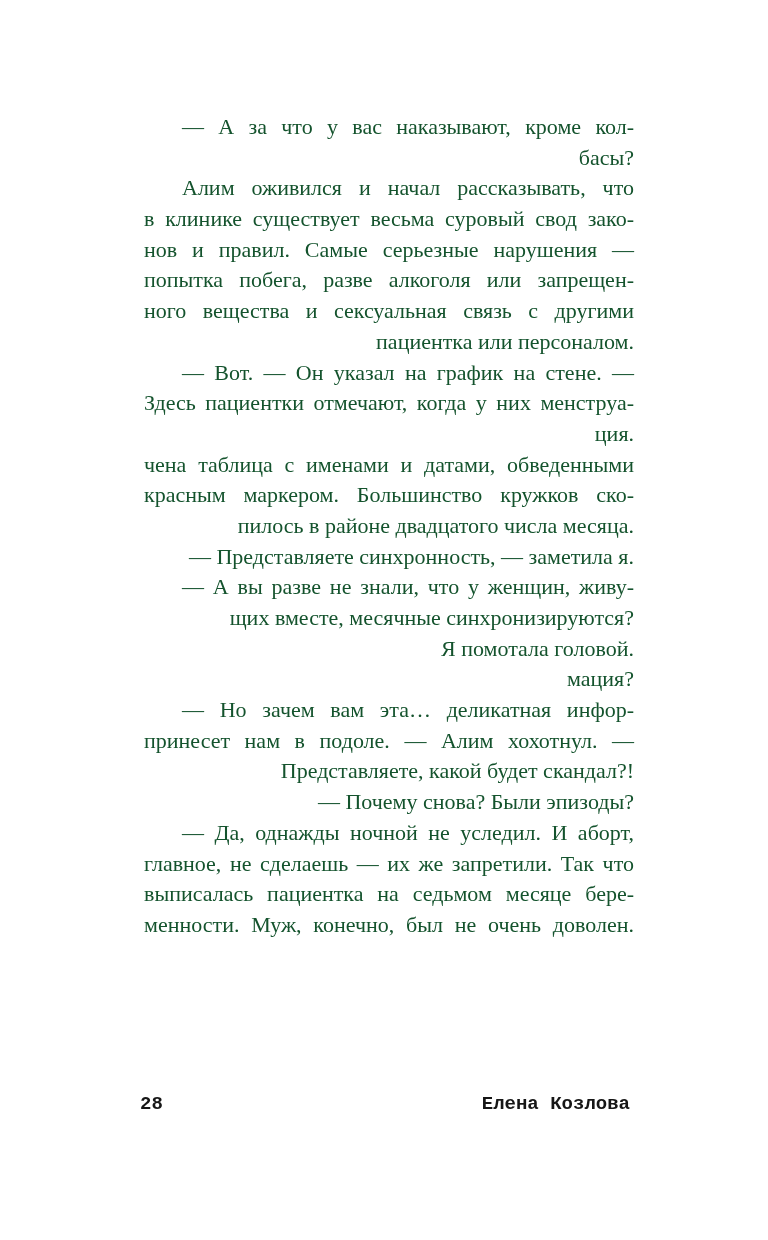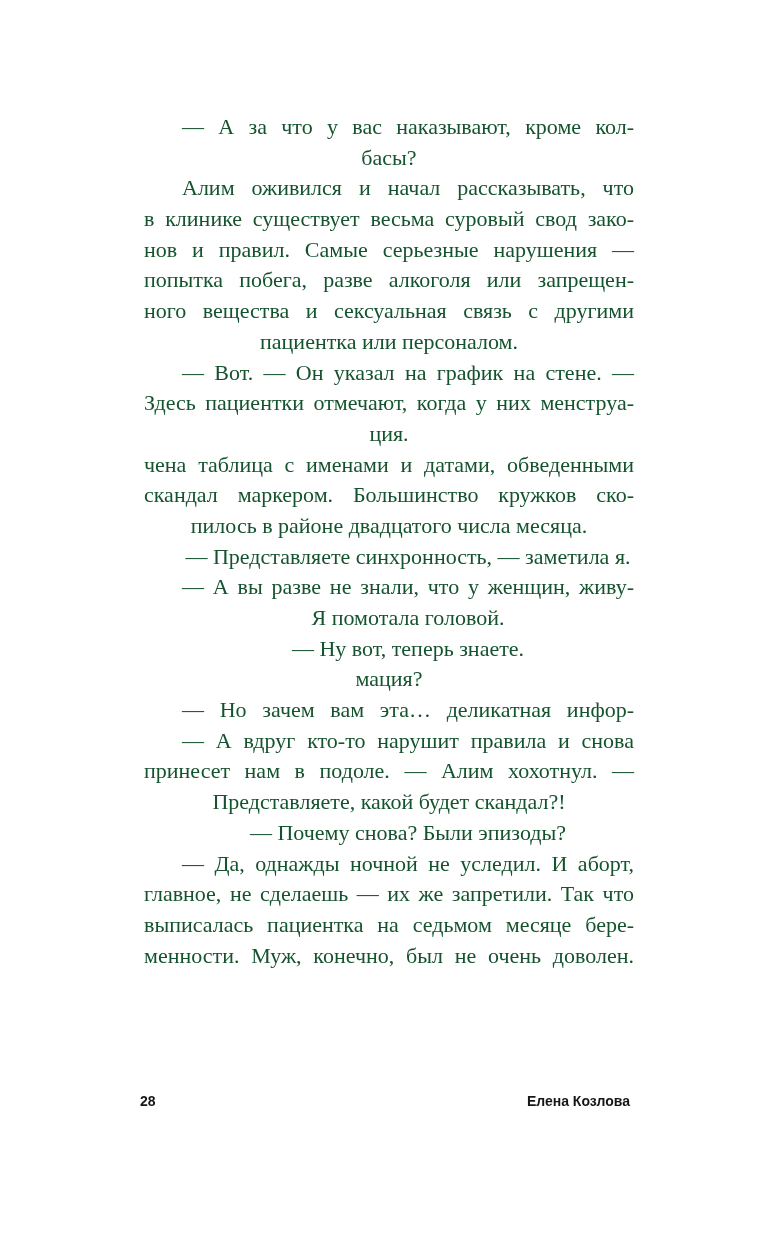--- a/index.html
+++ b/index.html
@@ -20,41 +20,41 @@
     left: 134px;
     top: 112px;
     width: 490px;
     color: #14532d;
     font-size: 22px;
     line-height: 30.7px;
     margin-left: 10px;
   }
   .ln {
     height: 30.7px;
-    text-align: center;
+    text-align: right;
     white-space: normal;
   }
   .ln.j {
     text-align: justify;
     text-align-last: justify;
   }
   .ln.i {
     padding-left: 38px;
   }
   .footer {
     position: absolute;
     left: 140px;
     top: 1093px;
     width: 490px;
     display: flex;
     justify-content: space-between;
     align-items: baseline;
-    font-family: Liberation Sans, sans-serif;
+    font-family: Liberation Mono, monospace;
     font-weight: 700;
-    font-size: 14px;
+    font-size: 19px;
     color: #161616;
   }
 </style>
 </head>
 <body>
 
 <div class="page">
 
   <div class="text-block">
     <div class="ln i j">— А за что у вас наказывают, кроме кол-</div>
@@ -62,29 +62,28 @@
     <div class="ln i j">Алим оживился и начал рассказывать, что</div>
     <div class="ln j">в клинике существует весьма суровый свод зако-</div>
     <div class="ln j">нов и правил. Самые серьезные нарушения —</div>
     <div class="ln j">попытка побега, разве алкоголя или запрещен-</div>
     <div class="ln j">ного вещества и сексуальная связь с другими</div>
     <div class="ln">пациентка или персоналом.</div>
     <div class="ln i j">— Вот. — Он указал на график на стене. —</div>
     <div class="ln j">Здесь пациентки отмечают, когда у них менструа-</div>
     <div class="ln">ция.</div>
     <div class="ln j">чена таблица с именами и датами, обведенными</div>
-    <div class="ln j">скандал маркером. Большинство кружков ско-</div>
+    <div class="ln j">красным маркером. Большинство кружков ско-</div>
     <div class="ln">пилось в районе двадцатого числа месяца.</div>
     <div class="ln i">— Представляете синхронность, — заметила я.</div>
     <div class="ln i j">— А вы разве не знали, что у женщин, живу-</div>
+    <div class="ln">щих вместе, месячные синхронизируются?</div>
     <div class="ln i">Я помотала головой.</div>
-    <div class="ln i">— Ну вот, теперь знаете.</div>
     <div class="ln">мация?</div>
     <div class="ln i j">— Но зачем вам эта… деликатная инфор-</div>
-    <div class="ln i j">— А вдруг кто-то нарушит правила и снова</div>
     <div class="ln j">принесет нам в подоле. — Алим хохотнул. —</div>
     <div class="ln">Представляете, какой будет скандал?!</div>
     <div class="ln i">— Почему снова? Были эпизоды?</div>
     <div class="ln i j">— Да, однажды ночной не уследил. И аборт,</div>
     <div class="ln j">главное, не сделаешь — их же запретили. Так что</div>
     <div class="ln j">выписалась пациентка на седьмом месяце бере-</div>
     <div class="ln j">менности. Муж, конечно, был не очень доволен.</div>
   </div>
 
   <div class="footer">

